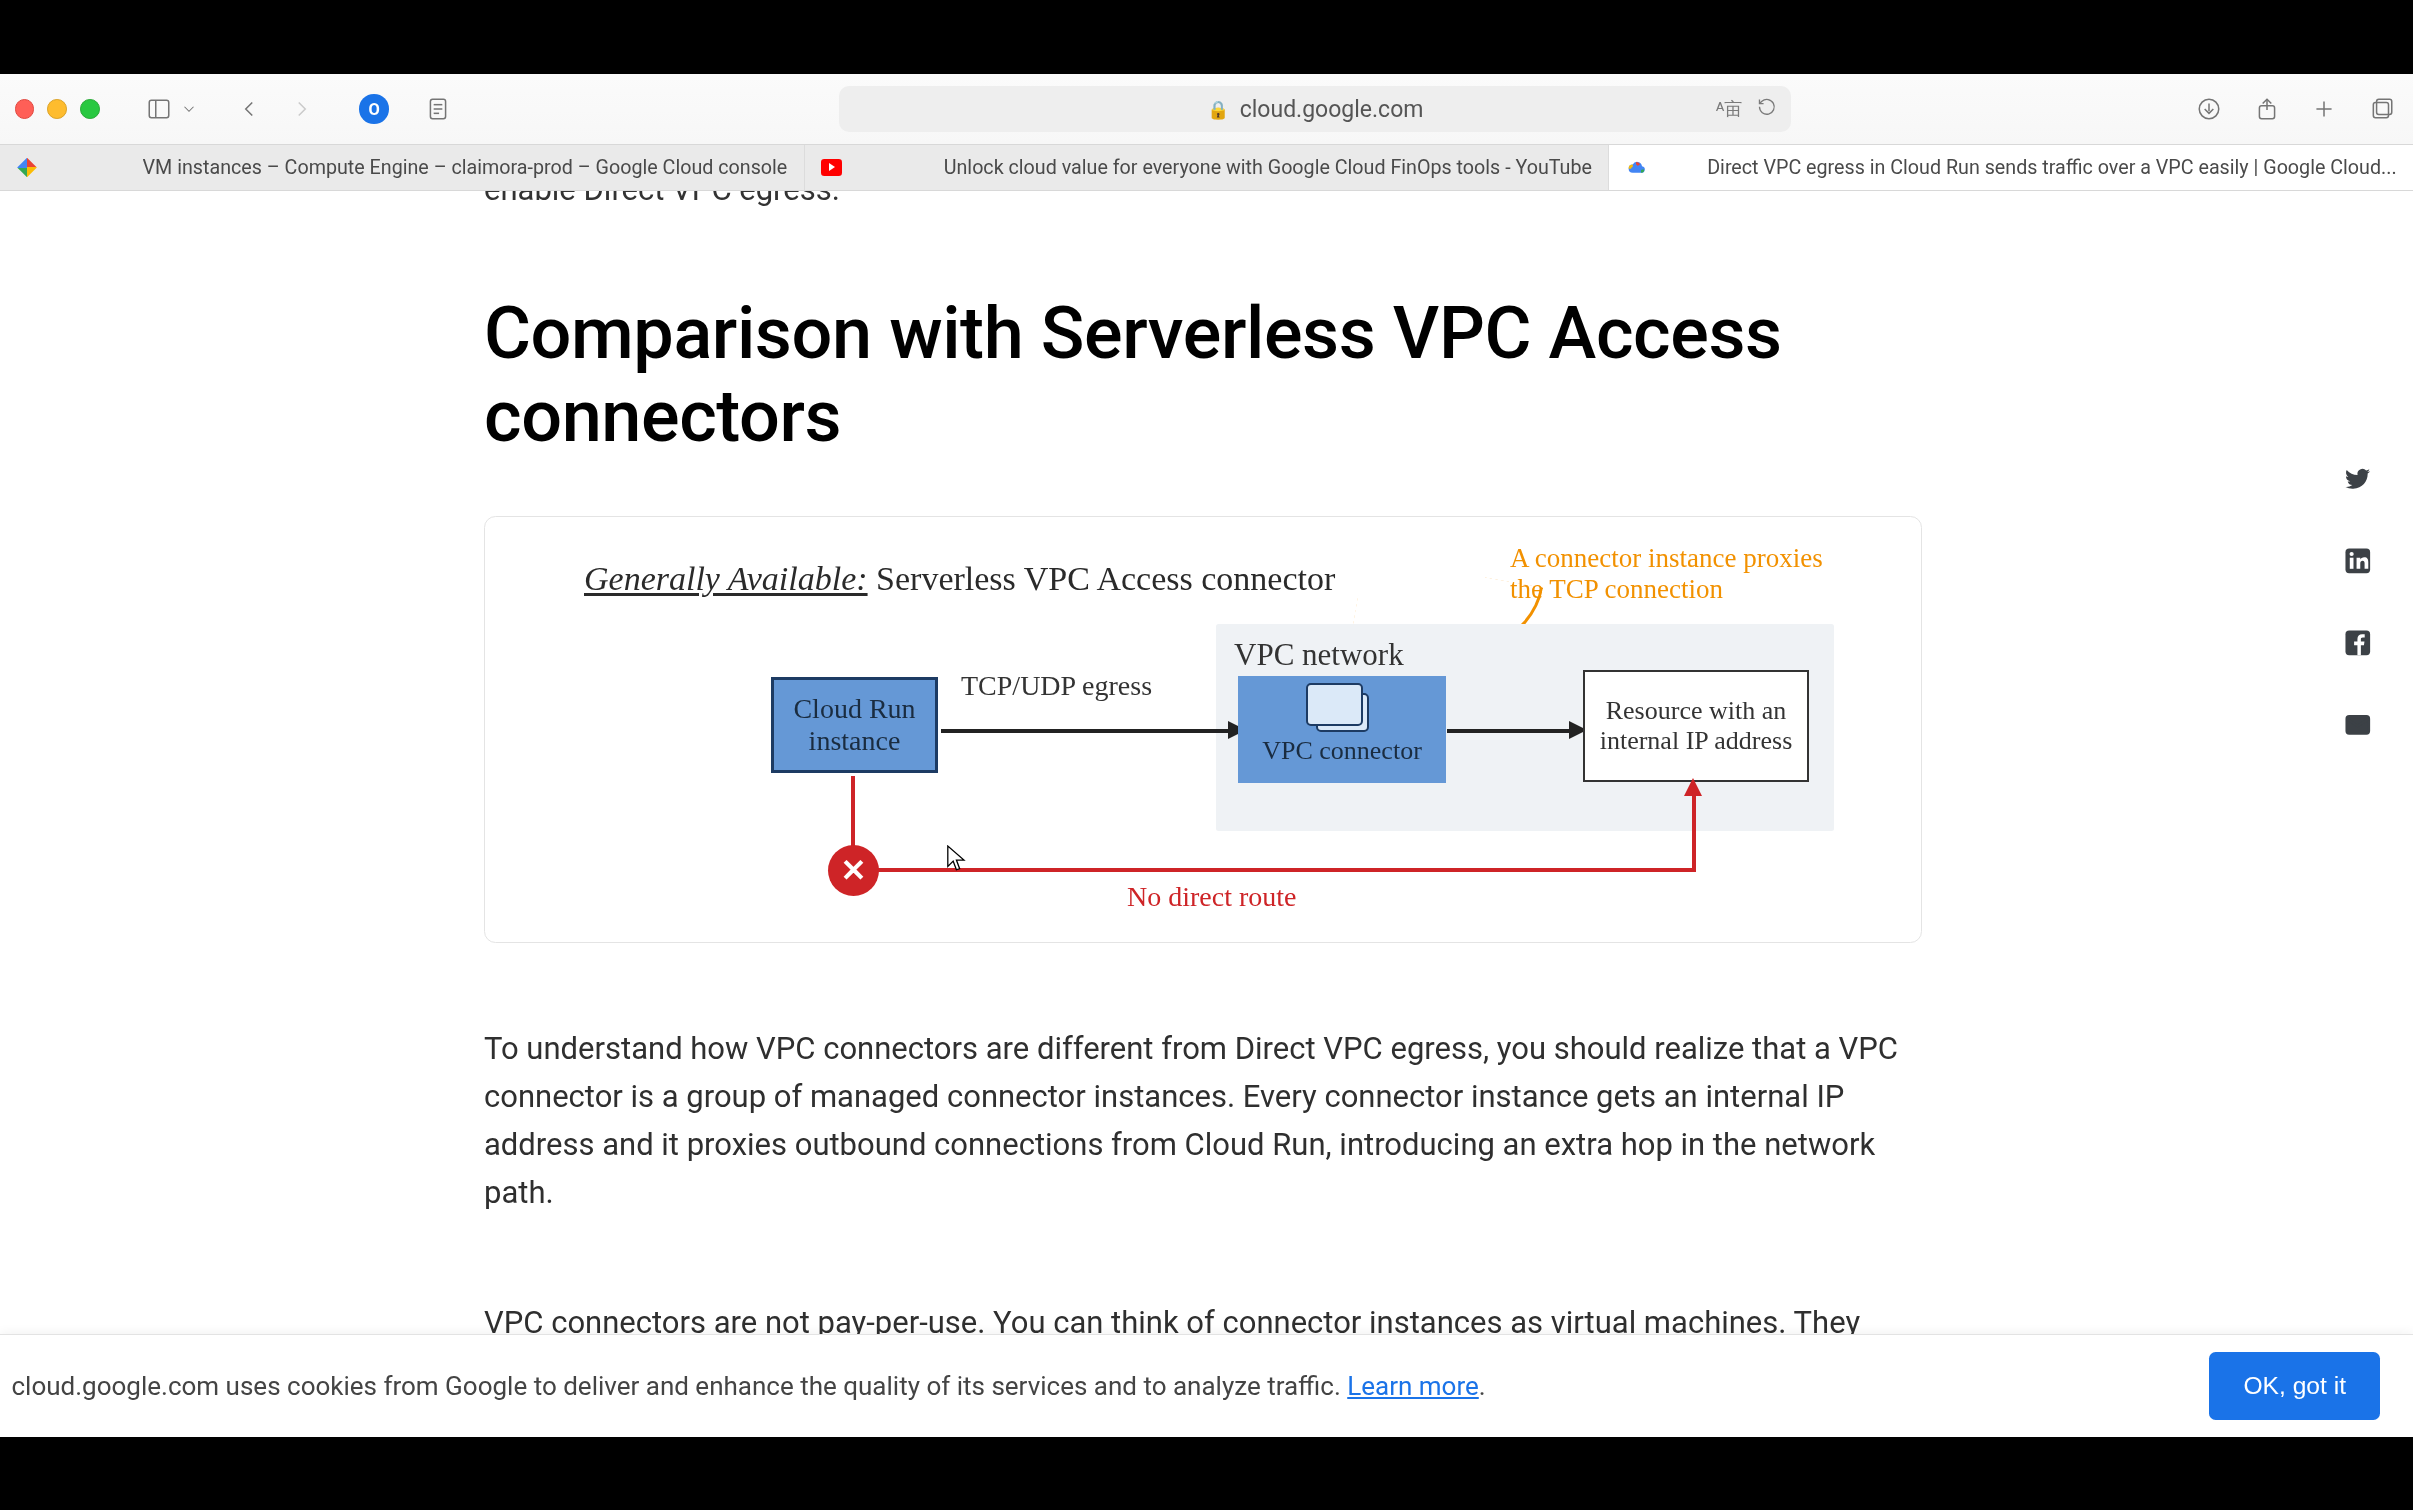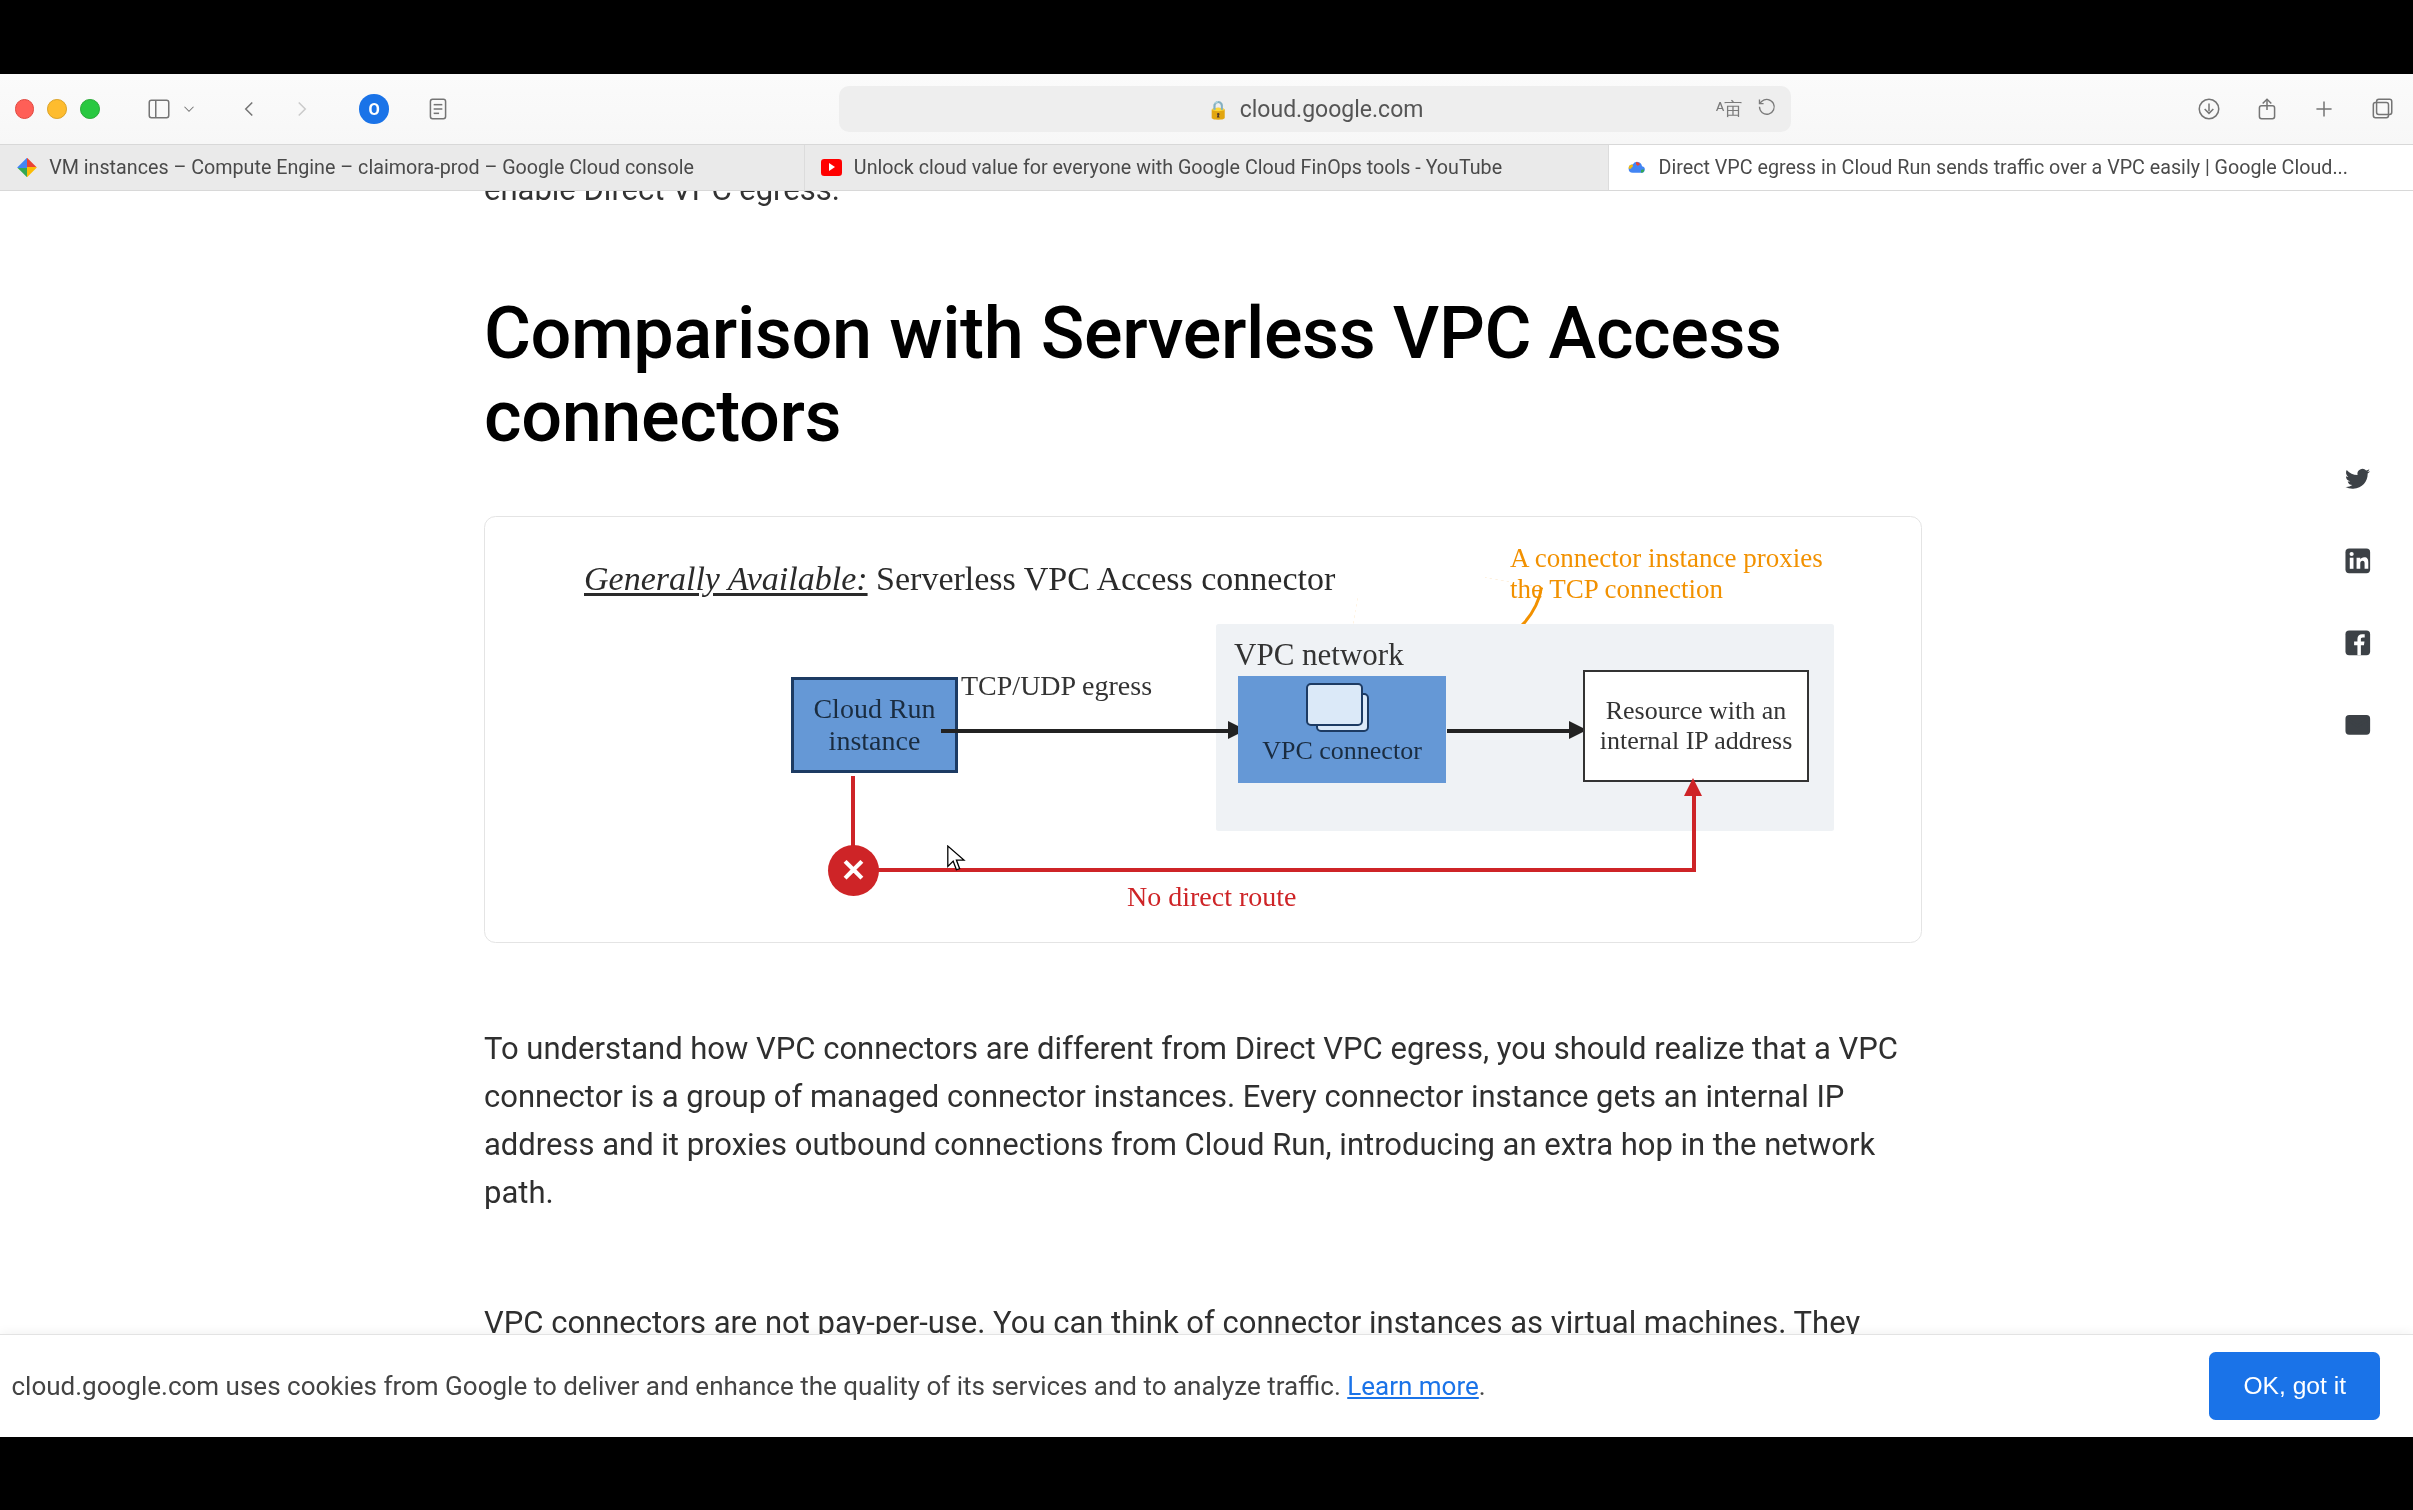--- a/index.html
+++ b/index.html
@@ -97,21 +97,21 @@
   .tab-strip {
     height: 46px;
     display: flex;
     border-bottom: 0.8px solid #d8d8d8;
     background: #f3f3f3;
   }
   .tab {
     flex: 1;
     display: flex;
     align-items: center;
-    justify-content: flex-start;
+    justify-content: space-between;
     gap: 11.5px;
     font-size: 19.7px;
     color: #4a4a4a;
     border-right: 0.8px solid #dcdcdc;
     background: #eaeaea;
     padding: 0 16.4px;
     white-space: nowrap;
     overflow: hidden;
   }
   .tab.active { background: #ffffff; }
@@ -182,21 +182,21 @@
     position:absolute; left:731px; top:107px; width:618px; height:207px;
     background:#eff2f5; border-radius:2.5px;
   }
   .vpc-box .label {
     font-size:31px; color:#333; margin: 13px 0 0 18px;
   }
   .cr-box {
     position:absolute; left:286px; top:160px; width:167px; height:96px;
     background:#6598d6; border:3.3px solid #1d3b63;
     display:flex;align-items:center;justify-content:center;text-align:center;
-    font-size:28px; color:#1a2c40; line-height:1.15;margin-left:20px;
+    font-size:28px; color:#1a2c40; line-height:1.15;
   }
   .connector-box {
     position:absolute; left:753px; top:159px;
     width:208px; height:107px;
     background:#6598d6;
     display:flex; flex-direction:column; align-items:center; justify-content:center;
     font-size:26px; color:#1a2c40;
   }
   .connector-icon {
     width:53px;height:39px;border:2.5px solid #1d3b63;border-radius:4.9px;background:#dbe9f8;

